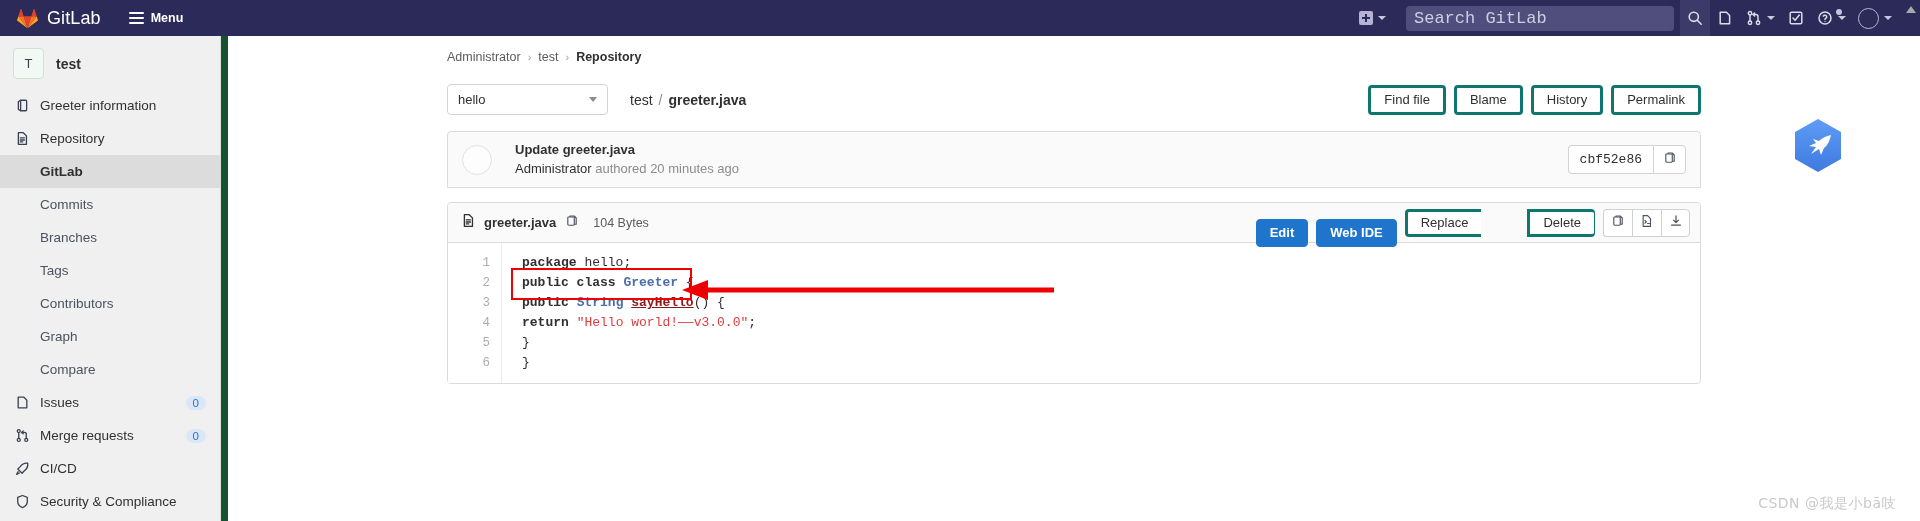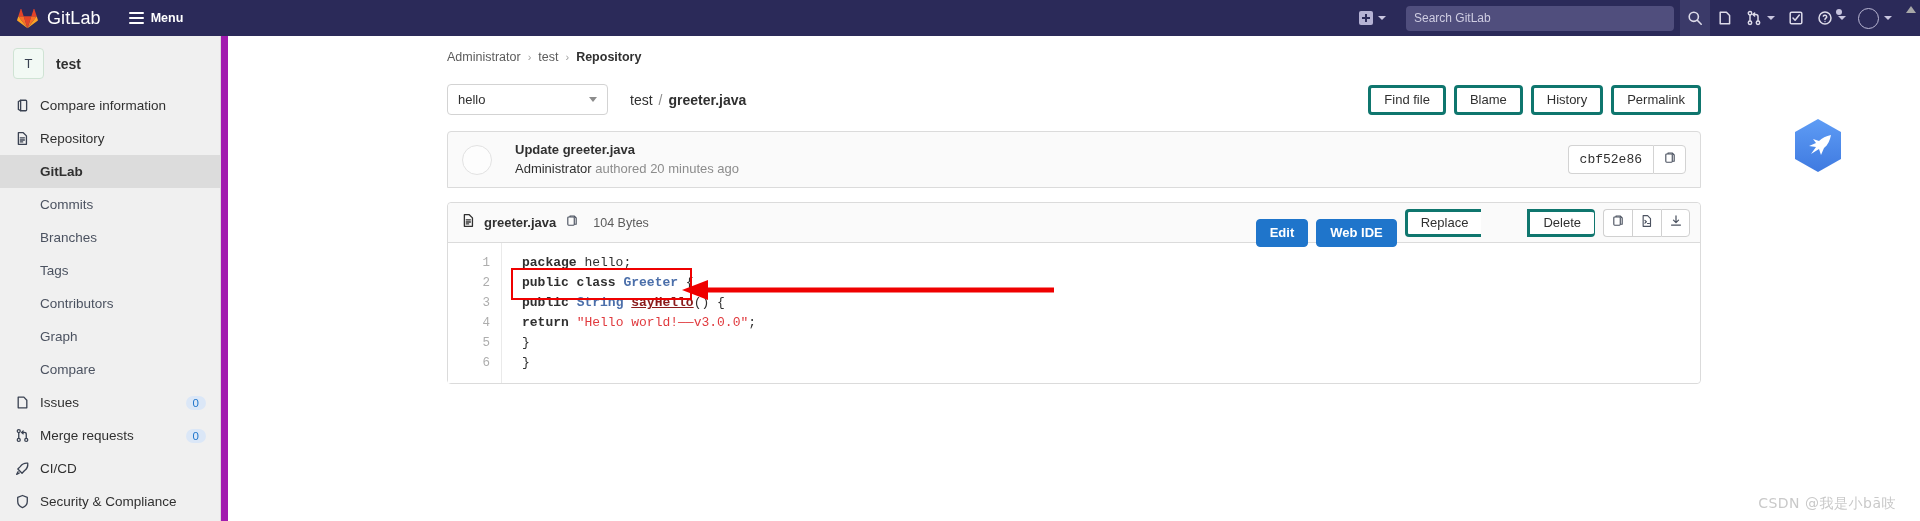--- a/index.html
+++ b/index.html
@@ -6,21 +6,21 @@
   html, body {
     margin: 0; padding: 0;
     width: 1920px; height: 521px;
     overflow: hidden;
     background: #fff;
     font-family: "Liberation Sans", sans-serif;
   }
   #app {
     position: relative;
     width: 1920px; height: 521px;
-    background: #a21caf;
+    background: #14532d;
     border-radius: 15px;
   }
 
   
   .navbar {
     position: absolute; top: 0; left: 0;
     width: 1920px; height: 36px;
     background: #2b2a59;
     display: flex; align-items: center;
   }
@@ -68,21 +68,21 @@
     border-right: 4px solid transparent;
     border-top: 4.5px solid #c9c6df;
   }
   .search-box {
     width: 268px; height: 25px;
     background: #504e7d; border-radius: 4px;
     display: flex; align-items: center;
     padding: 0 8px; margin: 0 6px 0 14px;
     cursor: text;
   }
-  .search-box .ph { color: #cfcde2; font-size: 12px; flex: 1; }
+  .search-box .ph { color: #cfcde2; font-size: 17px; flex: 1; font-family: Liberation Mono, monospace; }
   .avatar-circle {
     width: 21px; height: 21px; border-radius: 50%;
     border: 1.3px solid #b9b6d3; background: transparent;
   }
   .help-dot {
     position: absolute; width: 6px; height: 6px; border-radius: 50%;
     background: #c6c3de; top: 9px; right: 10px;
   }
 
   
@@ -393,21 +393,21 @@
       <div class="proj-name">test</div>
     </div>
 
     <div class="side-item top-level">
       <span class="s-ico">
         <svg width="15" height="15" viewBox="0 0 16 16" fill="none" stroke="#3a4252" stroke-width="1.4">
           <path d="M6 2.4h5.4a1 1 0 0 1 1 1v9.2a1 1 0 0 1-1 1H6z"></path>
             <path d="M6 2.4 3.6 3.8v8.4L6 13.6"></path>
         </svg>
       </span>
-      <span class="s-label">Compare information</span>
+      <span class="s-label">Greeter information</span>
     </div>
 
     <div class="side-item top-level">
       <span class="s-ico">
         <svg width="15" height="15" viewBox="0 0 16 16" fill="none" stroke="#3a4252" stroke-width="1.4">
           <path d="M3.6 1.8h5.2l3.4 3.4v9H3.6z" stroke-linejoin="round"></path>
           <path d="M5.6 7.3h4.4M5.6 9.6h4.4M5.6 11.6h2.6" stroke-linecap="round"></path>
         </svg>
       </span>
       <span class="s-label">Repository</span>

